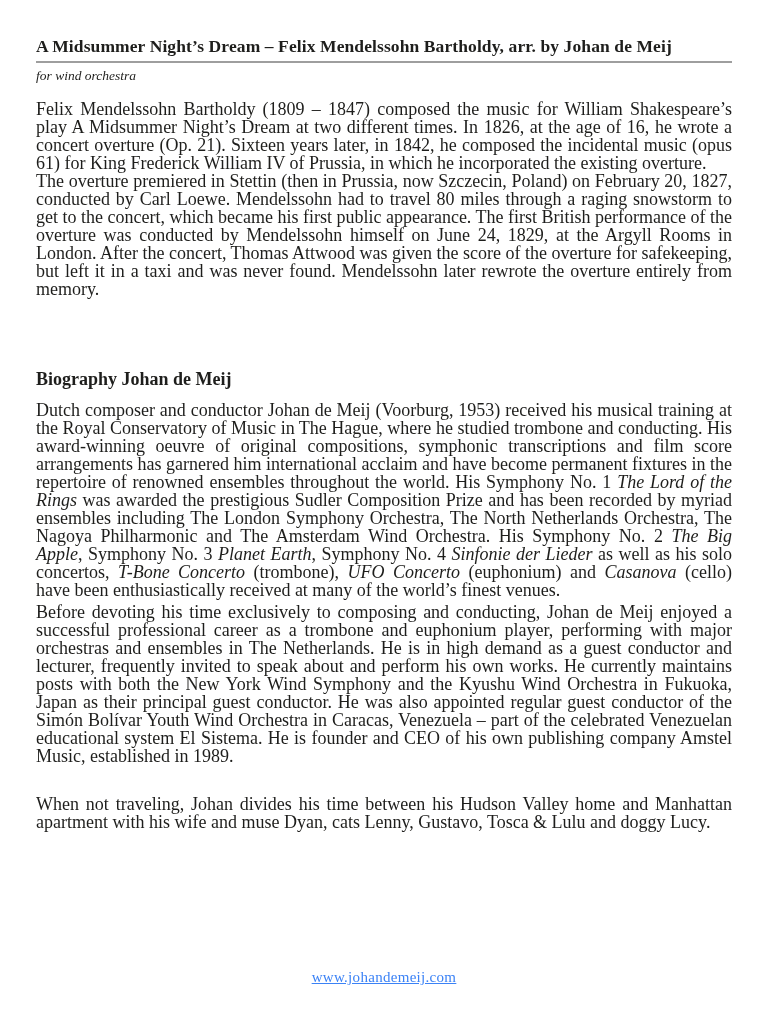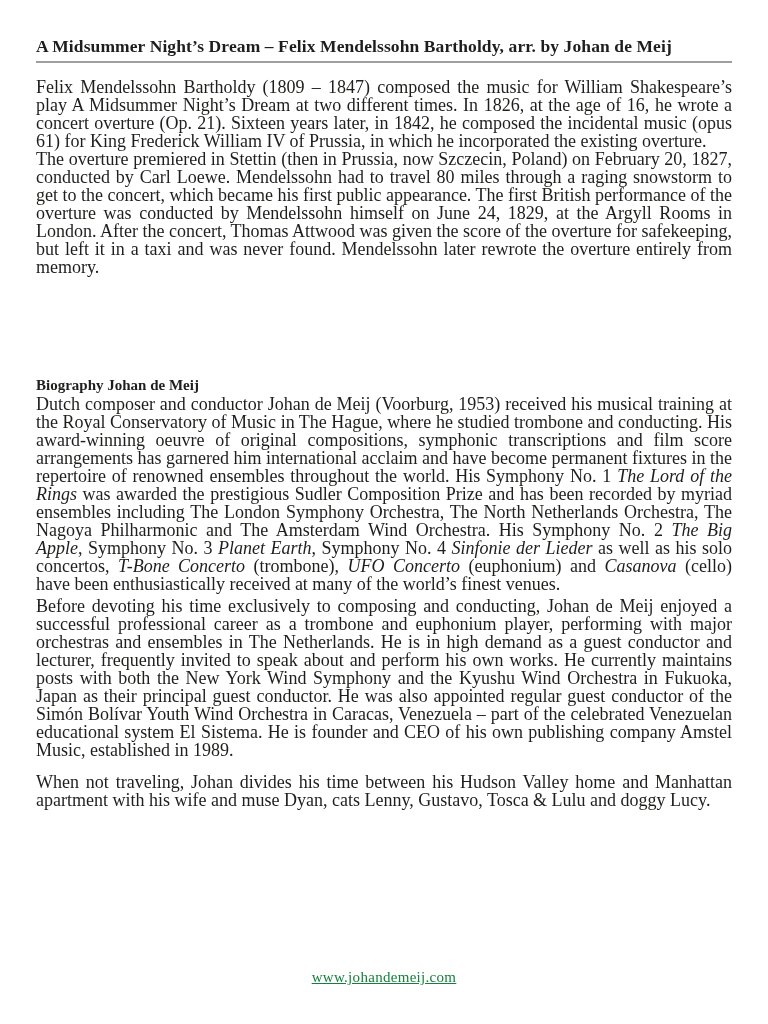--- a/index.html
+++ b/index.html
@@ -35,49 +35,50 @@
     margin-top: 4px;
   }
   p.body-text {
     font-size: 18px;
     line-height: 18px;
     text-align: justify;
   }
   .note-p1 { margin-top: 15px; }
   .note-p2 { }
   .bio-heading {
-    margin-top: 100px;
-    font-size: 15px;
+    margin-top: 72px;
+    font-size: 18px;
     font-weight: bold;
     line-height: 19px;
   }
-  .bio-p1 { margin-top: 0; }
+  .bio-p1 { margin-top: 12px; }
   .bio-p2 { margin-top: 4px; }
-  .bio-p3 { margin-top: 14px; }
+  .bio-p3 { margin-top: 30px; }
   .footer {
     position: absolute;
     top: 968px;
     left: 0;
     width: 768px;
     text-align: center;
   }
   .footer a {
     font-size: 15px;
-    color: #15803d;
+    color: #3b82f6;
     text-decoration: underline;
     letter-spacing: 0.3px;
   }
 </style>
 </head>
 <body>
 
 <div class="page">
 
   <h1 class="doc-title">A Midsummer Night’s Dream – Felix Mendelssohn Bartholdy, arr. by Johan de Meij</h1>
 
+  <div class="subtitle">for wind orchestra</div>
 
   <p class="body-text note-p1">Felix Mendelssohn Bartholdy (1809 – 1847) composed the music for William Shakespeare’s play A Midsummer Night’s Dream at two different times. In 1826, at the age of 16, he wrote a concert overture (Op. 21). Sixteen years later, in 1842, he composed the incidental music (opus 61) for King Frederick William IV of Prussia, in which he incorporated the existing overture.</p>
 
   <p class="body-text note-p2">The overture premiered in Stettin (then in Prussia, now Szczecin, Poland) on February 20, 1827, conducted by Carl Loewe. Mendelssohn had to travel 80 miles through a raging snowstorm to get to the concert, which became his first public appearance. The first British performance of the overture was conducted by Mendelssohn himself on June 24, 1829, at the Argyll Rooms in London. After the concert, Thomas Attwood was given the score of the overture for safekeeping, but left it in a taxi and was never found. Mendelssohn later rewrote the overture entirely from memory.</p>
 
   <h2 class="bio-heading">Biography Johan de Meij</h2>
 
   <p class="body-text bio-p1"><span>Dutch composer and conductor Johan de Meij (Voorburg, 1953) received his musical training at the Royal Conservatory of Music in The Hague, where he studied trombone and conducting. His award-winning oeuvre of original compositions, symphonic transcriptions and film score arrangements has garnered him international acclaim and have become permanent fixtures in the repertoire of renowned ensembles throughout the world. His Symphony No. 1 </span><i>The Lord of the Rings</i><span> was awarded the prestigious Sudler Composition Prize and has been recorded by myriad ensembles including The London Symphony Orchestra, The North Netherlands Orchestra, The Nagoya Philharmonic and The Amsterdam Wind Orchestra. His Symphony No. 2 </span><i>The Big Apple</i><span>, Symphony No. 3 </span><i>Planet Earth</i><span>, Symphony No. 4 </span><i>Sinfonie der Lieder</i><span> as well as his solo concertos, </span><i>T-Bone Concerto</i><span> (trombone), </span><i>UFO Concerto</i><span> (euphonium) and </span><i>Casanova</i><span> (cello) have been enthusiastically received at many of the world’s finest venues.</span></p>
 
   <p class="body-text bio-p2">Before devoting his time exclusively to composing and conducting, Johan de Meij enjoyed a successful professional career as a trombone and euphonium player, performing with major orchestras and ensembles in The Netherlands. He is in high demand as a guest conductor and lecturer, frequently invited to speak about and perform his own works. He currently maintains posts with both the New York Wind Symphony and the Kyushu Wind Orchestra in Fukuoka, Japan as their principal guest conductor. He was also appointed regular guest conductor of the Simón Bolívar Youth Wind Orchestra in Caracas, Venezuela – part of the celebrated Venezuelan educational system El Sistema. He is founder and CEO of his own publishing company Amstel Music, established in 1989.</p>

